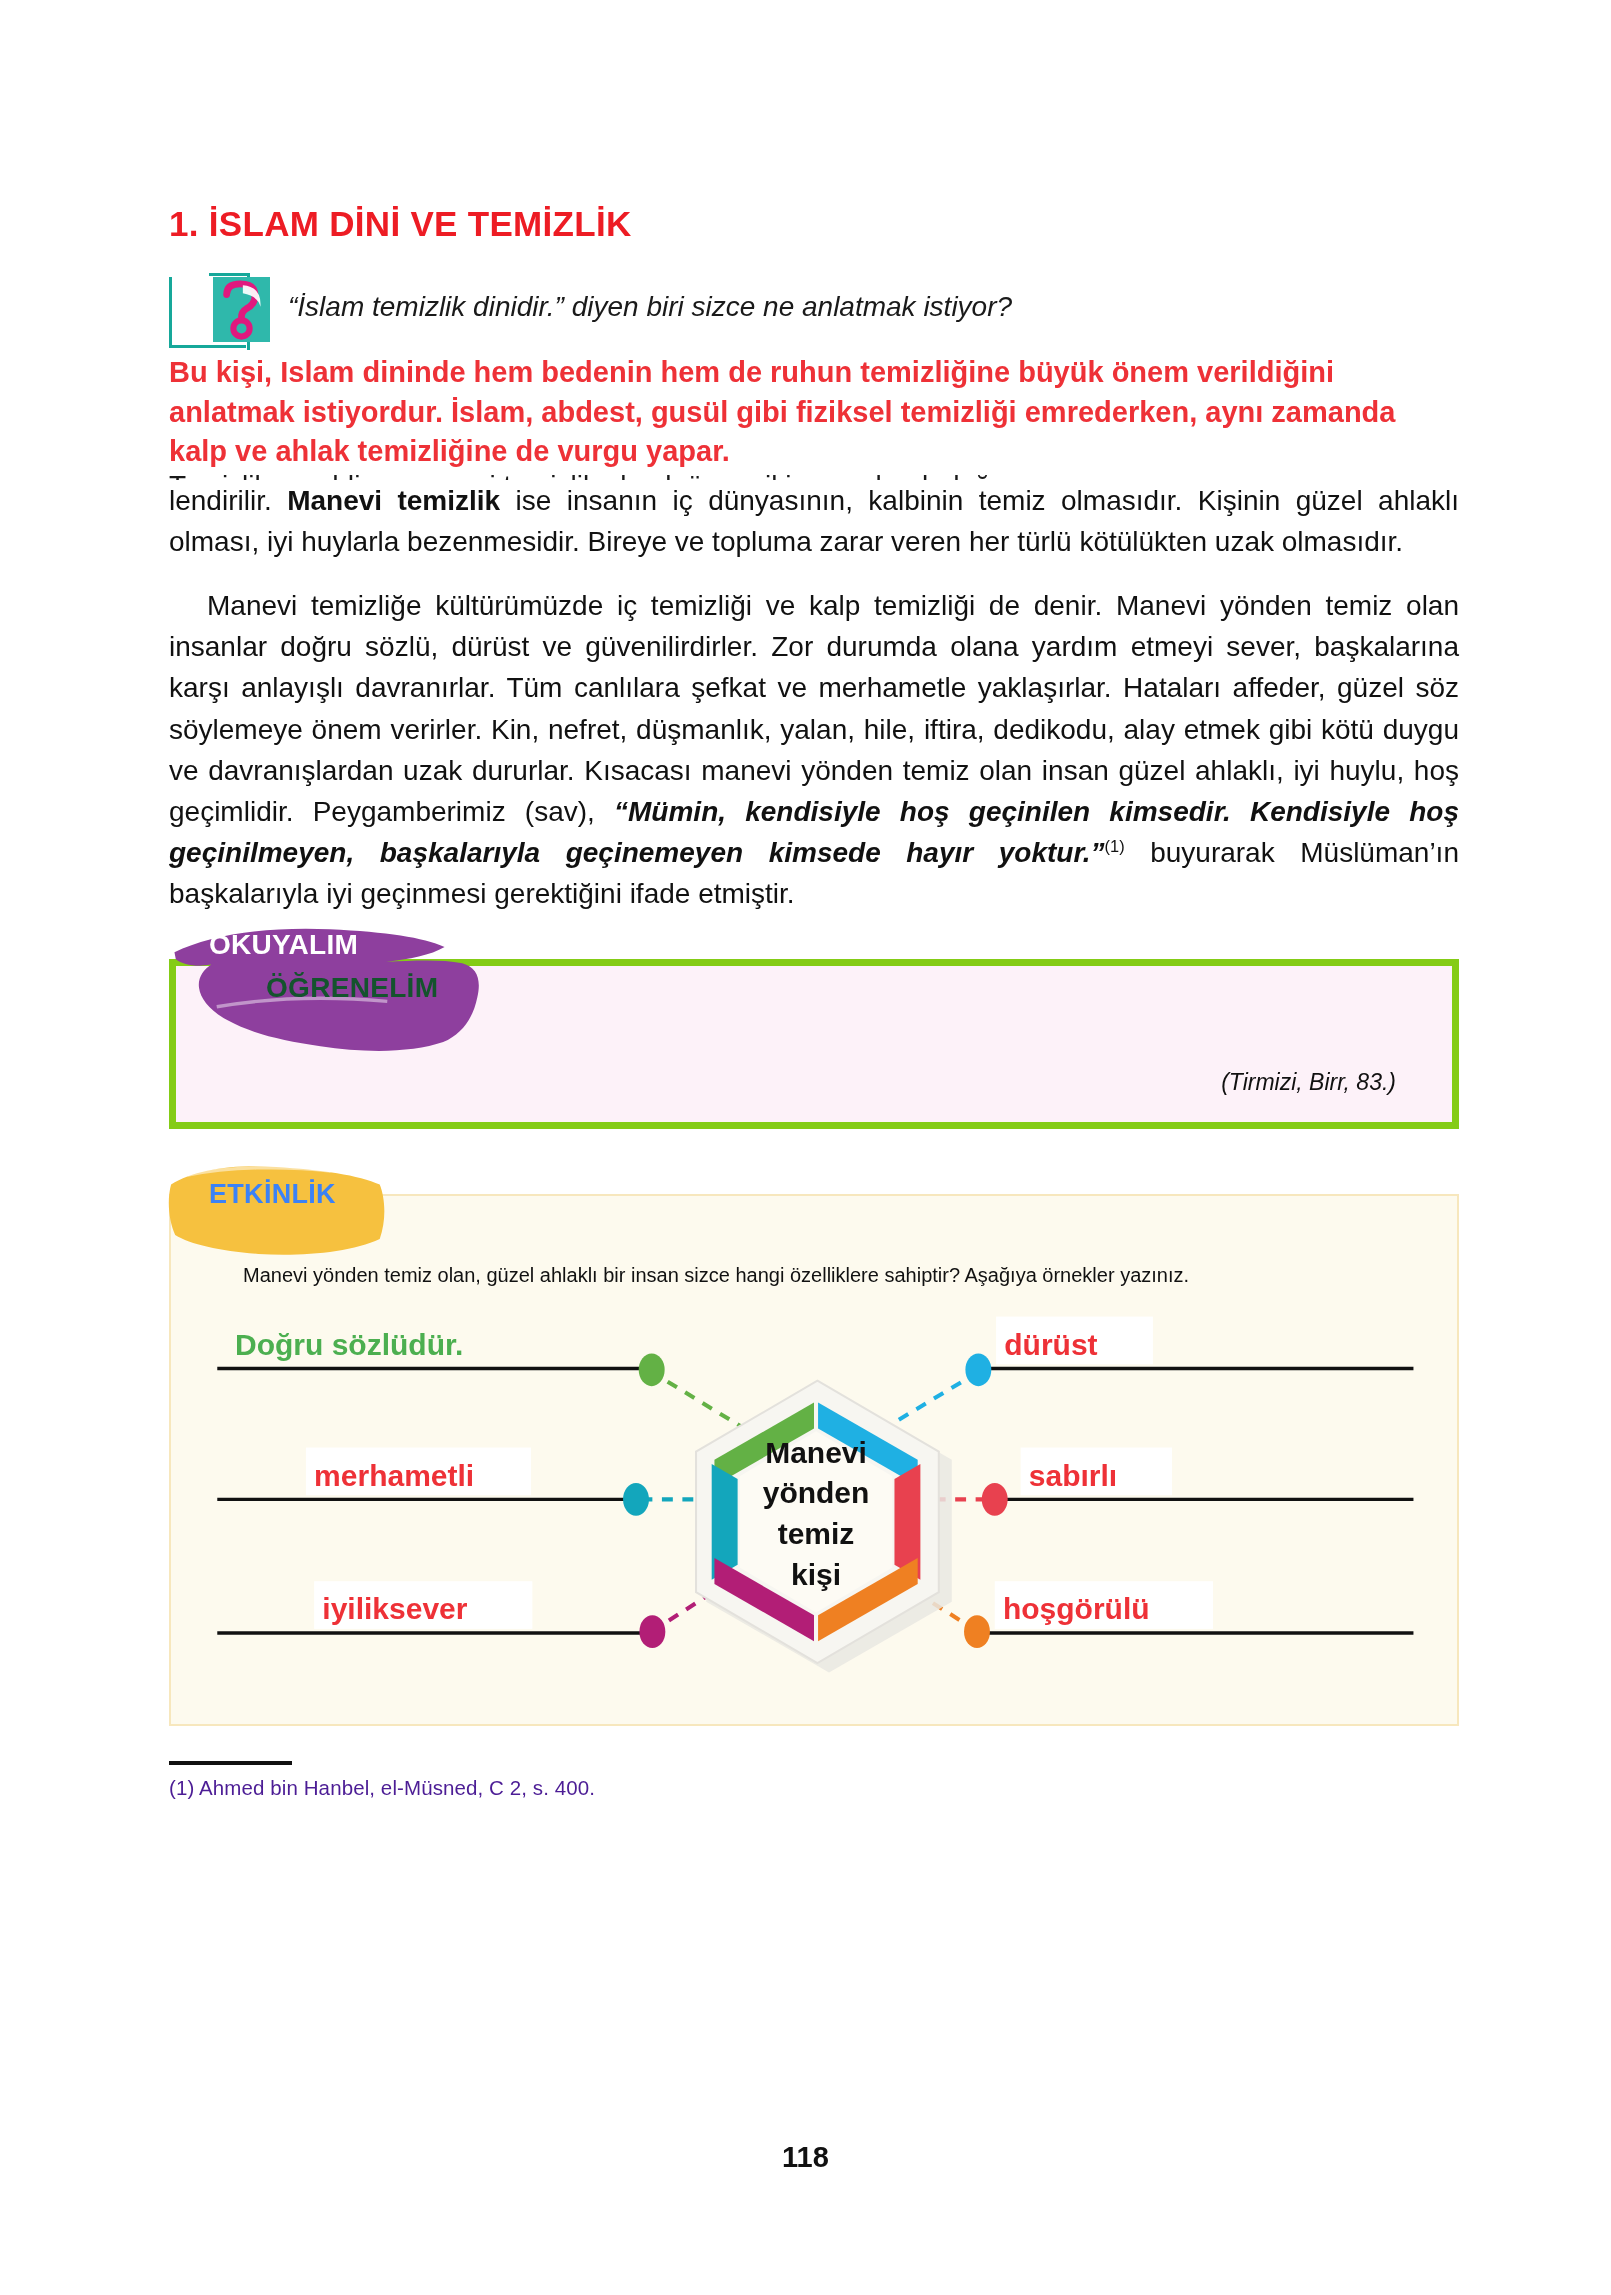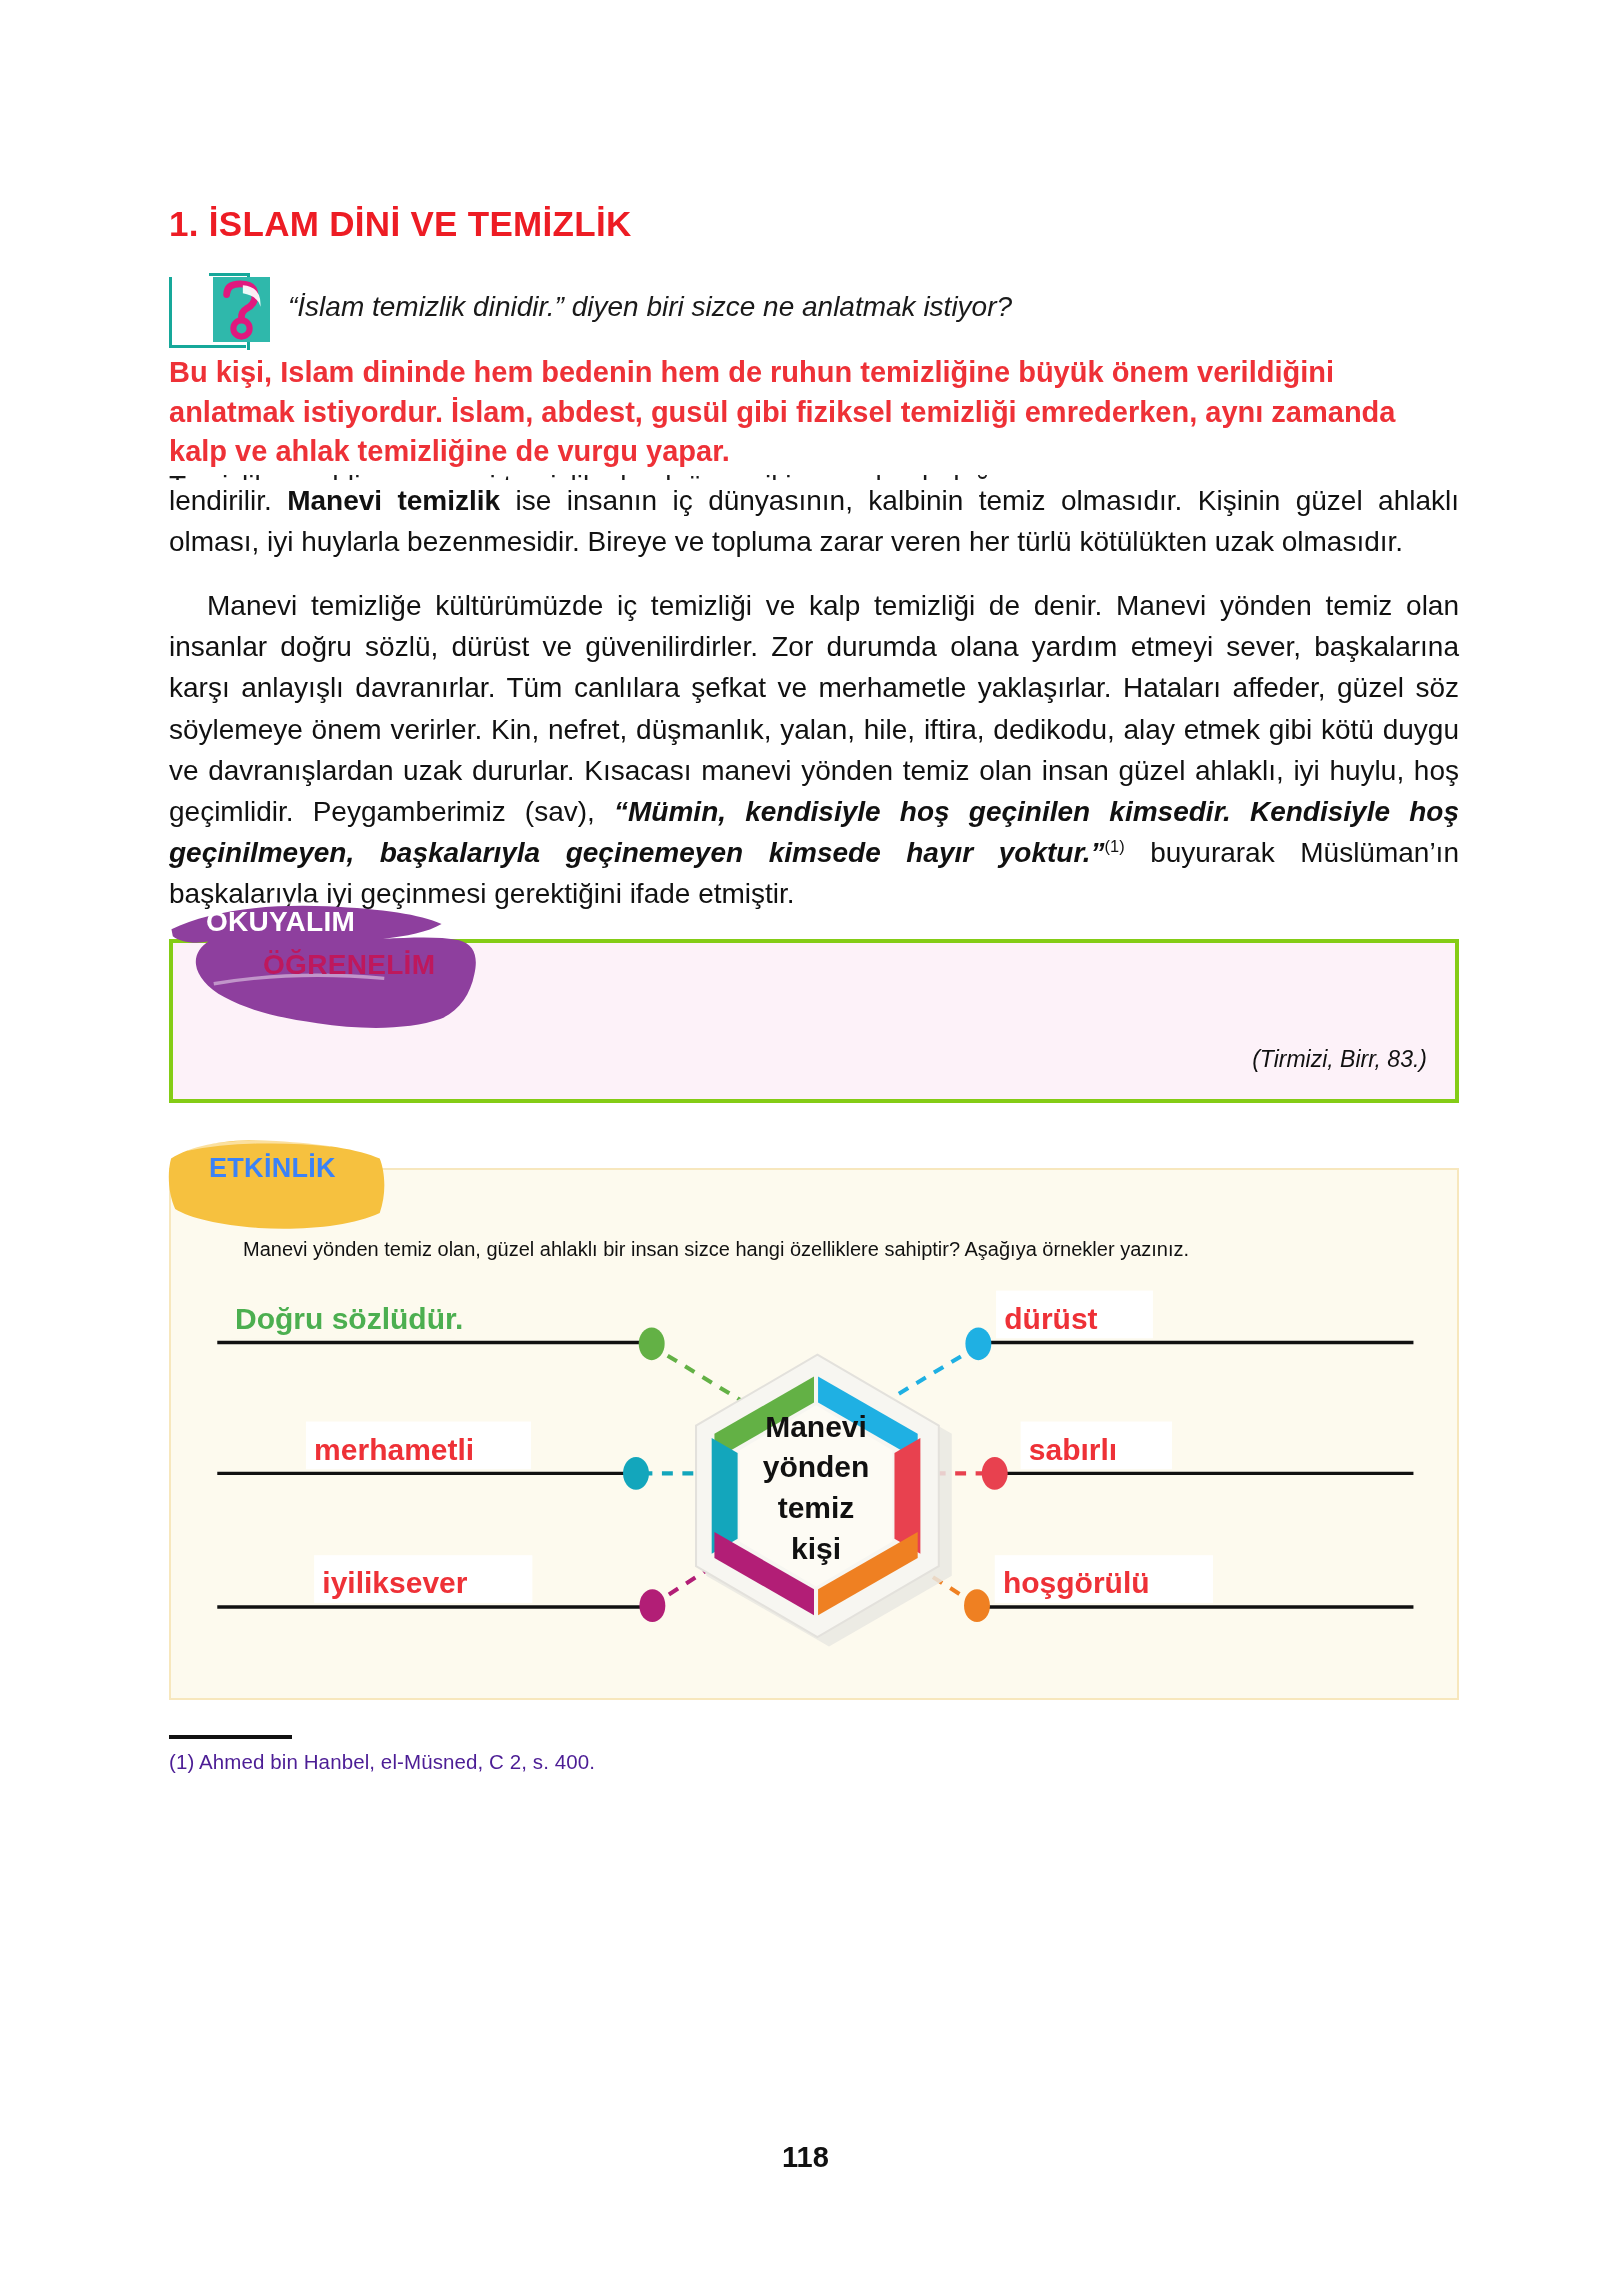--- a/index.html
+++ b/index.html
@@ -137,24 +137,24 @@
     font-weight: bold;
     font-style: italic;
   }
   sup.fn { font-size: 16.4px; vertical-align: super; font-weight: normal; font-style: normal;}
 
   .para-block { margin-top: 23px; }
 
   
   .read-box {
     position: relative;
-    margin-top: 25px;
+    margin-top: 45px;
     background: #fdf2f9;
-    border: 4px solid #84cc16;
-    padding: 80px 28px 26px 40px;
+    border: 7px solid #84cc16;
+    padding: 80px 56px 26px 40px;
     min-height: 155px;
     box-sizing: border-box;
   }
   .brush-purple {
     position: absolute;
     left: -6.8px;
     top: -49px;
     width: 382px;
     height: 136px;
     z-index: 4;
@@ -166,21 +166,21 @@
     color: #ffffff;
     font-size: 28px;
     font-weight: bold;
     letter-spacing: 0.3px;
     z-index: 6;
   }
   .brush-label-2 {
     position: absolute;
     left: 90px;
     top: 5.5px;
-    color: #be185d;
+    color: #14532d;
     font-size: 28px;
     font-weight: bold;
     letter-spacing: 0.3px;
     z-index: 6;
   }
   .hadith-text {
     font-style: italic;
     font-weight: bold;
     font-size: 28px;
     line-height: 1.5;

